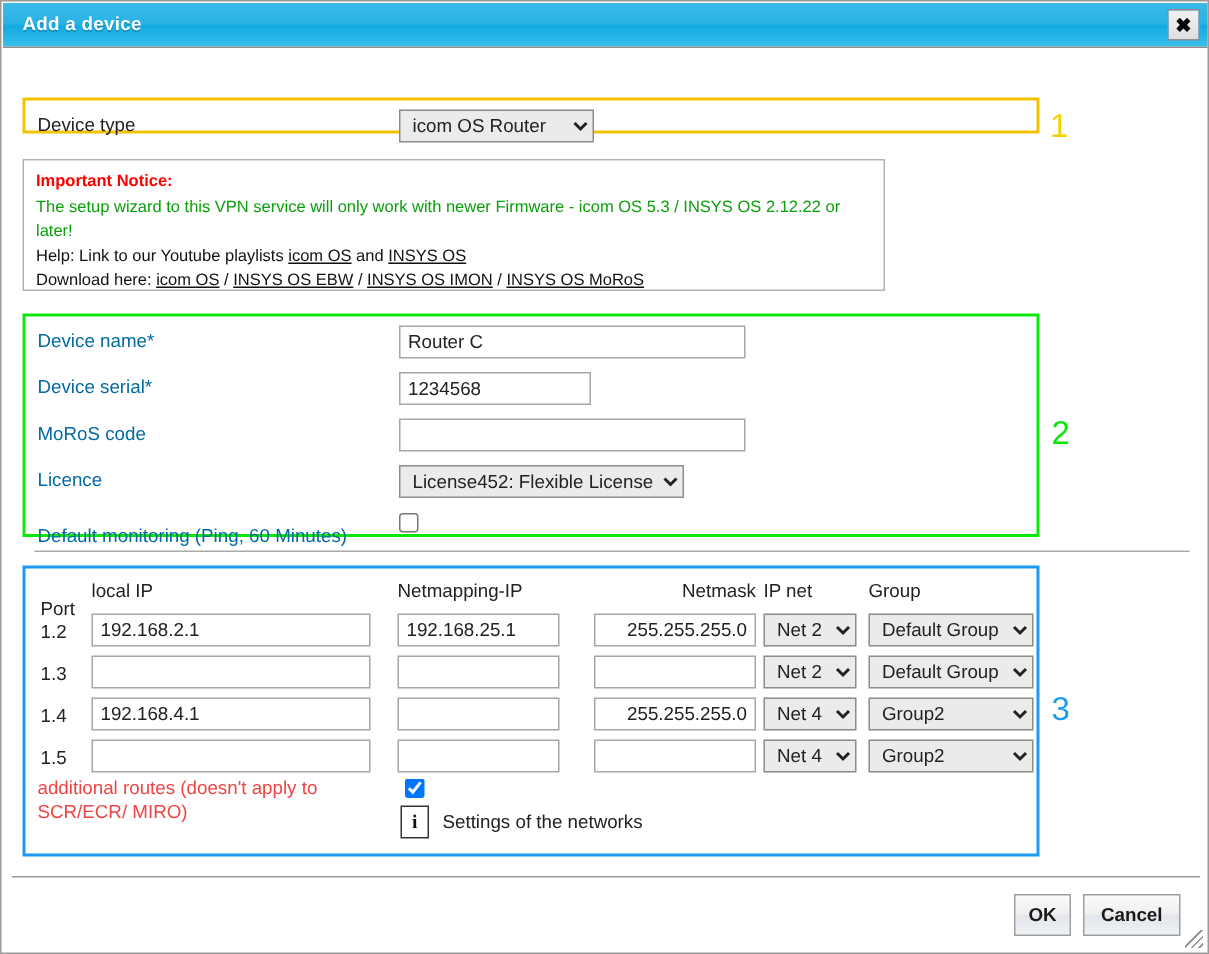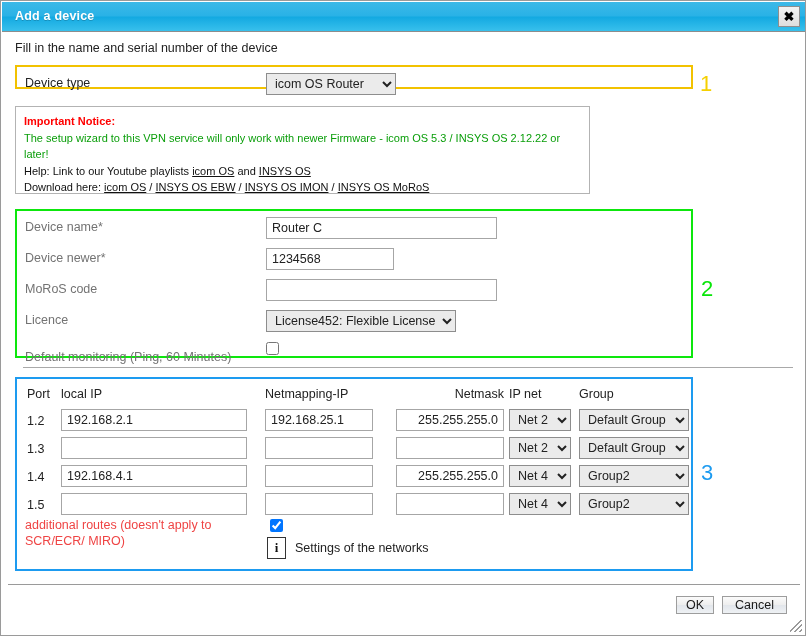--- a/index.html
+++ b/index.html
@@ -84,21 +84,21 @@
   #notice a {
     color: #111; text-decoration: underline; cursor: pointer;
   }
 
   
   #sec2 {
     position: absolute; left: 14px; top: 208px;
     width: 678px; height: 149px;
     border: 2px solid #0de70d;
   }
-  .f-row { position: absolute; left: 8px; font-size: 12.5px; color: #737373; text-align: center; }
+  .f-row { position: absolute; left: 8px; font-size: 12.5px; color: #0369a1; text-align: center; }
   .f-ctl { position: absolute; left: 249px; }
 
   input[type=text] {
     font-family: "Liberation Sans", sans-serif;
     font-size: 12.5px; color: #222;
     border: 1px solid #a6a6a6;
     background: #fff;
     padding: 2px 5px;
     height: 22px;
     outline: none;
@@ -156,25 +156,25 @@
     position: absolute; left: 278px; top: 162px;
     font-size: 12.5px; color: #222;
   }
 
   
   #footer-line {
     position: absolute; left: 7px; top: 583px;
     width: 792px; height: 1px; background: #9a9a9a;
   }
   .btn {
-    position: absolute; top: 595px; height: 18px;
+    position: absolute; top: 595px; height: 28px;
     background: linear-gradient(to bottom, #fbfbfb 0%, #eeeeee 49%, #e2e6eb 51%, #eef1f4 100%);
     border: 1px solid #9d9d9d;
     font-family: "Liberation Sans", sans-serif;
-    font-size: 12.5px; font-weight: normal; color: #1a1a1a;
+    font-size: 12.5px; font-weight: bold; color: #1a1a1a;
     cursor: pointer;
   }
   #ok-btn     { left: 675px; width: 38px; }
   #cancel-btn { left: 721px; width: 65px; }
   #resize-grip {
     position: absolute; right: 3px; bottom: 3px;
     width: 12px; height: 12px;
     background:
       linear-gradient(135deg, transparent 0 44%, #9a9a9a 44% 52%, transparent 52%),
       linear-gradient(135deg, transparent 0 64%, #9a9a9a 64% 72%, transparent 72%),
@@ -184,62 +184,61 @@
 </head>
 <body>
 
 <div id="window">
 
   <div id="titlebar">
     <div id="title-text">Add a device</div>
     <div id="close-btn">✖</div>
   </div>
 
-  <div class="subtitle">Fill in the name and serial number of the device</div>
 
   <div id="sec1">
     <span class="row-label">Device type</span>
     <select id="devtype-select">
       <option>icom OS Router</option>
     </select>
   </div>
   <div class="marker" id="marker1">1</div>
 
   <div id="notice">
     <div class="hdr">Important Notice:</div>
     <div class="green">The setup wizard to this VPN service will only work with newer Firmware - icom OS 5.3 / INSYS OS 2.12.22 or later!</div>
     <div class="blk"><span>Help: Link to our Youtube playlists </span><a>icom OS</a><span> and </span><a>INSYS OS</a></div>
     <div class="blk"><span>Download here: </span><a>icom OS</a><span> / </span><a>INSYS OS EBW</a><span> / </span><a>INSYS OS IMON</a><span> / </span><a>INSYS OS MoRoS</a></div>
   </div>
 
   <div id="sec2">
     <span class="f-row" style="top:9px">Device name*</span>
     <input class="f-ctl" style="top: 6px; width: 231px;" type="text" value="Router C">
 
-    <span class="f-row" style="top:40px">Device newer*</span>
+    <span class="f-row" style="top:40px">Device serial*</span>
     <input class="f-ctl" style="top: 37px; width: 128px;" type="text" value="1234568">
 
     <span class="f-row" style="top:71px">MoRoS code</span>
     <input class="f-ctl" style="top: 68px; width: 231px;" type="text" value="">
 
     <span class="f-row" style="top:102px">Licence</span>
     <select class="f-ctl" style="top:99px;width:190px">
       <option>License452: Flexible License</option>
     </select>
 
     <span class="f-row" style="top:139px">Default monitoring (Ping, 60 Minutes)</span>
     <input class="f-ctl" style="top: 131px;" type="checkbox">
   </div>
   <div class="marker" id="marker2">2</div>
 
   <div id="divider"></div>
 
   <div id="sec3">
     <div id="tbl-head">
-      <span class="c-port" style="top:8px">Port</span>
+      <span class="c-port" style="top:20px">Port</span>
       <span class="c-local" style="top:8px">local IP</span>
       <span class="c-netmap" style="top:8px">Netmapping-IP</span>
       <span class="c-mask" style="top:8px">Netmask</span>
       <span class="c-ipnet" style="top:8px">IP net</span>
       <span class="c-group" style="top:8px">Group</span>
     </div>
 
     <div class="tr" style="top:30px">
       <span class="cell-port c-port" style="top:5px">1.2</span>
       <input class="c-local" style="position: absolute; top: 0px;" type="text" value="192.168.2.1">

